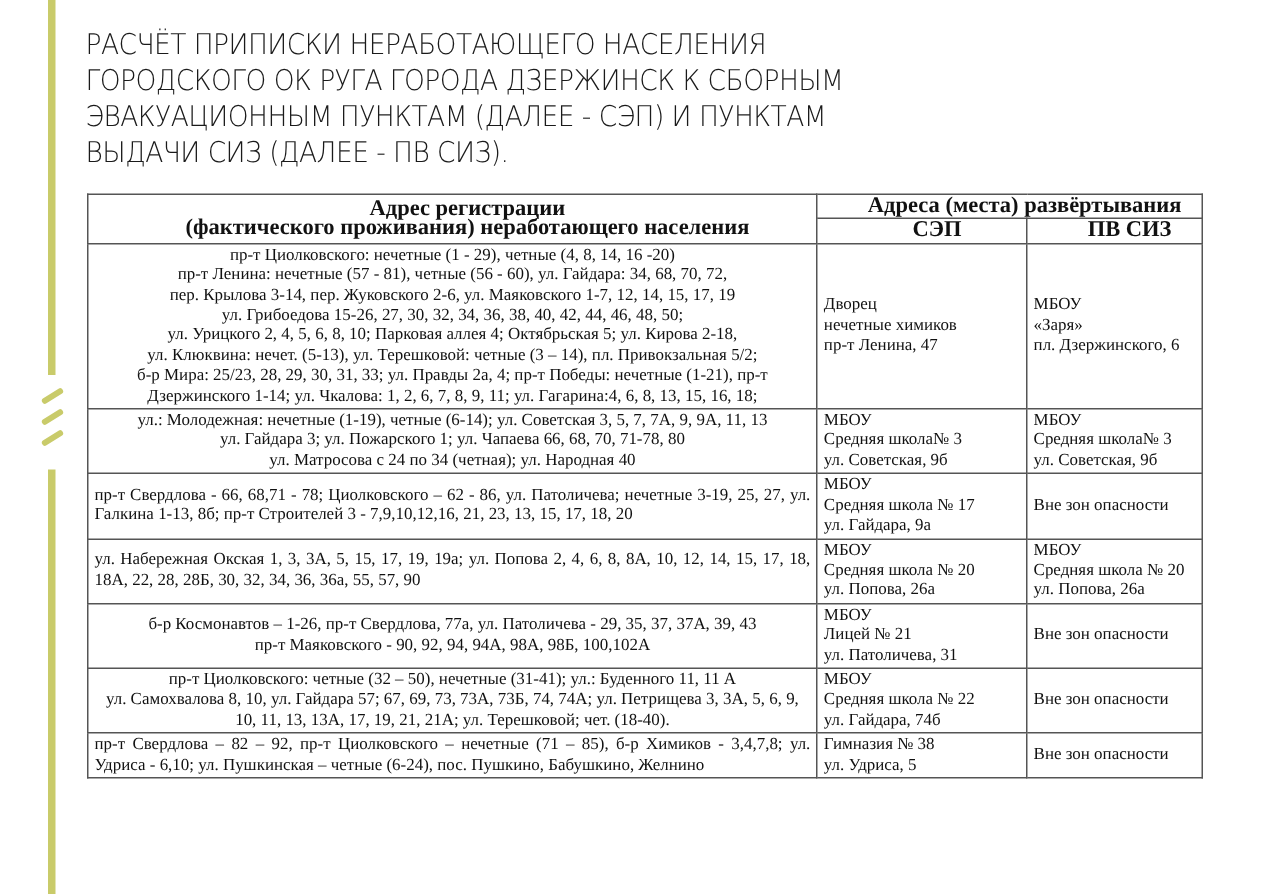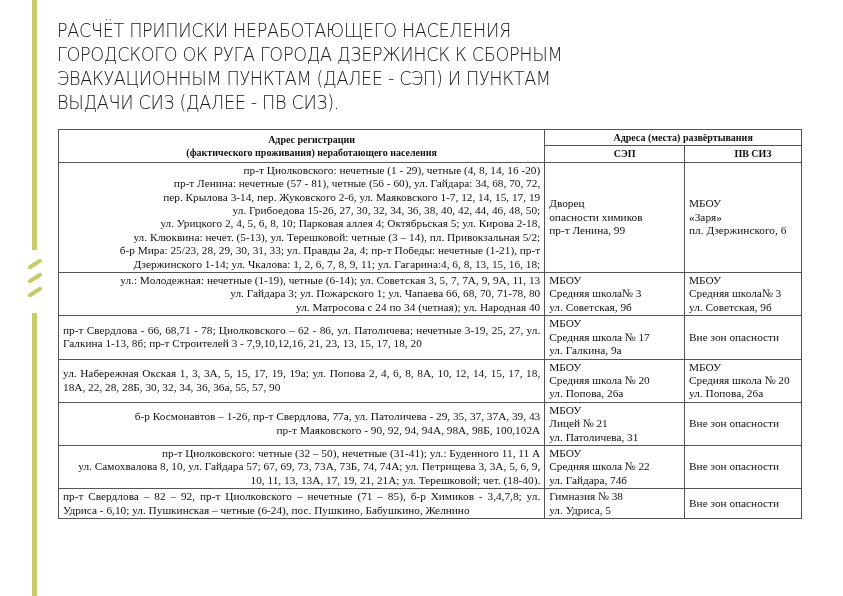--- a/index.html
+++ b/index.html
@@ -18,23 +18,23 @@
   .title {
     position: absolute; left: 57px; top: 18px; width: 740px;
     font-family: "DejaVu Sans", sans-serif; font-weight: 300; font-size: 19px; line-height: 24px;
     color: #1a1a1a; letter-spacing: -0.4px; transform: scaleX(0.93); transform-origin: left top;
   }
   table.main {
     position: absolute; left: 58px; top: 129px; width: 744px;
     border-collapse: collapse; font-size: 11.3px; line-height: 13.4px; color: #111;
   }
   table.main td, table.main th { border: 1px solid #555; padding: 1px 4px; vertical-align: middle; }
-  table.main th { font-weight: bold; text-align: center; font-size: 10px; padding-left: 24px; }
+  table.main th { font-weight: bold; text-align: center; font-size: 15px; padding-left: 24px; }
   th.head-addr { border-top: 2px solid #777; }
-  td.addr { text-align: right; vertical-align: top; }
+  td.addr { text-align: center; vertical-align: top; }
   td.addr.justify { text-align: justify; }
   td.loc { }
   td.loc.bold { font-weight: normal; }
   .line { display: block; }
 </style>
 </head>
 <body>
 
 <div class="stripe-top"></div>
 <div class="stripe-mid"></div>
@@ -77,22 +77,22 @@
           <span class="line">пр-т Циолковского: нечетные (1 - 29), четные (4, 8, 14, 16 -20)</span>
           <span class="line">пр-т Ленина: нечетные (57 - 81), четные (56 - 60), ул. Гайдара: 34, 68, 70, 72,</span>
           <span class="line">пер. Крылова 3-14, пер. Жуковского 2-6, ул. Маяковского 1-7, 12, 14, 15, 17, 19</span>
           <span class="line">ул. Грибоедова 15-26, 27, 30, 32, 34, 36, 38, 40, 42, 44, 46, 48, 50;</span>
           <span class="line"> ул. Урицкого 2, 4, 5, 6, 8, 10; Парковая аллея 4; Октябрьская 5; ул. Кирова 2-18,</span>
           <span class="line">ул. Клюквина: нечет. (5-13), ул. Терешковой: четные (3 – 14), пл. Привокзальная 5/2;</span>
           <span class="line">б-р Мира: 25/23, 28, 29, 30, 31, 33; ул. Правды 2а, 4; пр-т Победы: нечетные (1-21), пр-т Дзержинского 1-14; ул. Чкалова: 1, 2, 6, 7, 8, 9, 11; ул. Гагарина:4, 6, 8, 13, 15, 16, 18;</span>
         </td>
         <td class="loc">
           <span class="line">Дворец</span>
-          <span class="line">опасности химиков</span>
-          <span class="line">пр-т Ленина, 99</span>
+          <span class="line">нечетные химиков</span>
+          <span class="line">пр-т Ленина, 47</span>
         </td>
         <td class="loc">
           <span class="line">МБОУ</span>
           <span class="line">«Заря»</span>
           <span class="line">пл. Дзержинского, 6</span>
         </td>
       </tr>
       <tr>
         <td class="addr">
           <span class="line">ул.: Молодежная: нечетные (1-19), четные (6-14); ул. Советская 3, 5, 7, 7А, 9, 9А, 11, 13</span>
@@ -110,21 +110,21 @@
           <span class="line">ул. Советская, 9б</span>
         </td>
       </tr>
       <tr>
         <td class="addr justify">
           <span class="line">пр-т Свердлова - 66, 68,71 - 78; Циолковского – 62 - 86, ул. Патоличева; нечетные 3-19, 25, 27, ул. Галкина 1-13, 8б; пр-т Строителей 3 - 7,9,10,12,16, 21, 23, 13, 15, 17, 18, 20</span>
         </td>
         <td class="loc">
           <span class="line">МБОУ</span>
           <span class="line">Средняя школа № 17</span>
-          <span class="line">ул. Галкина, 9а</span>
+          <span class="line">ул. Гайдара, 9а</span>
         </td>
         <td class="loc bold">
           <span class="line">Вне зон опасности</span>
         </td>
       </tr>
       <tr>
         <td class="addr justify">
           <span class="line">ул. Набережная Окская 1, 3, 3А, 5, 15, 17, 19, 19а; ул. Попова 2, 4, 6, 8, 8А, 10, 12, 14, 15, 17, 18, 18А, 22, 28, 28Б, 30, 32, 34, 36, 36а, 55, 57, 90</span>
         </td>
         <td class="loc">

